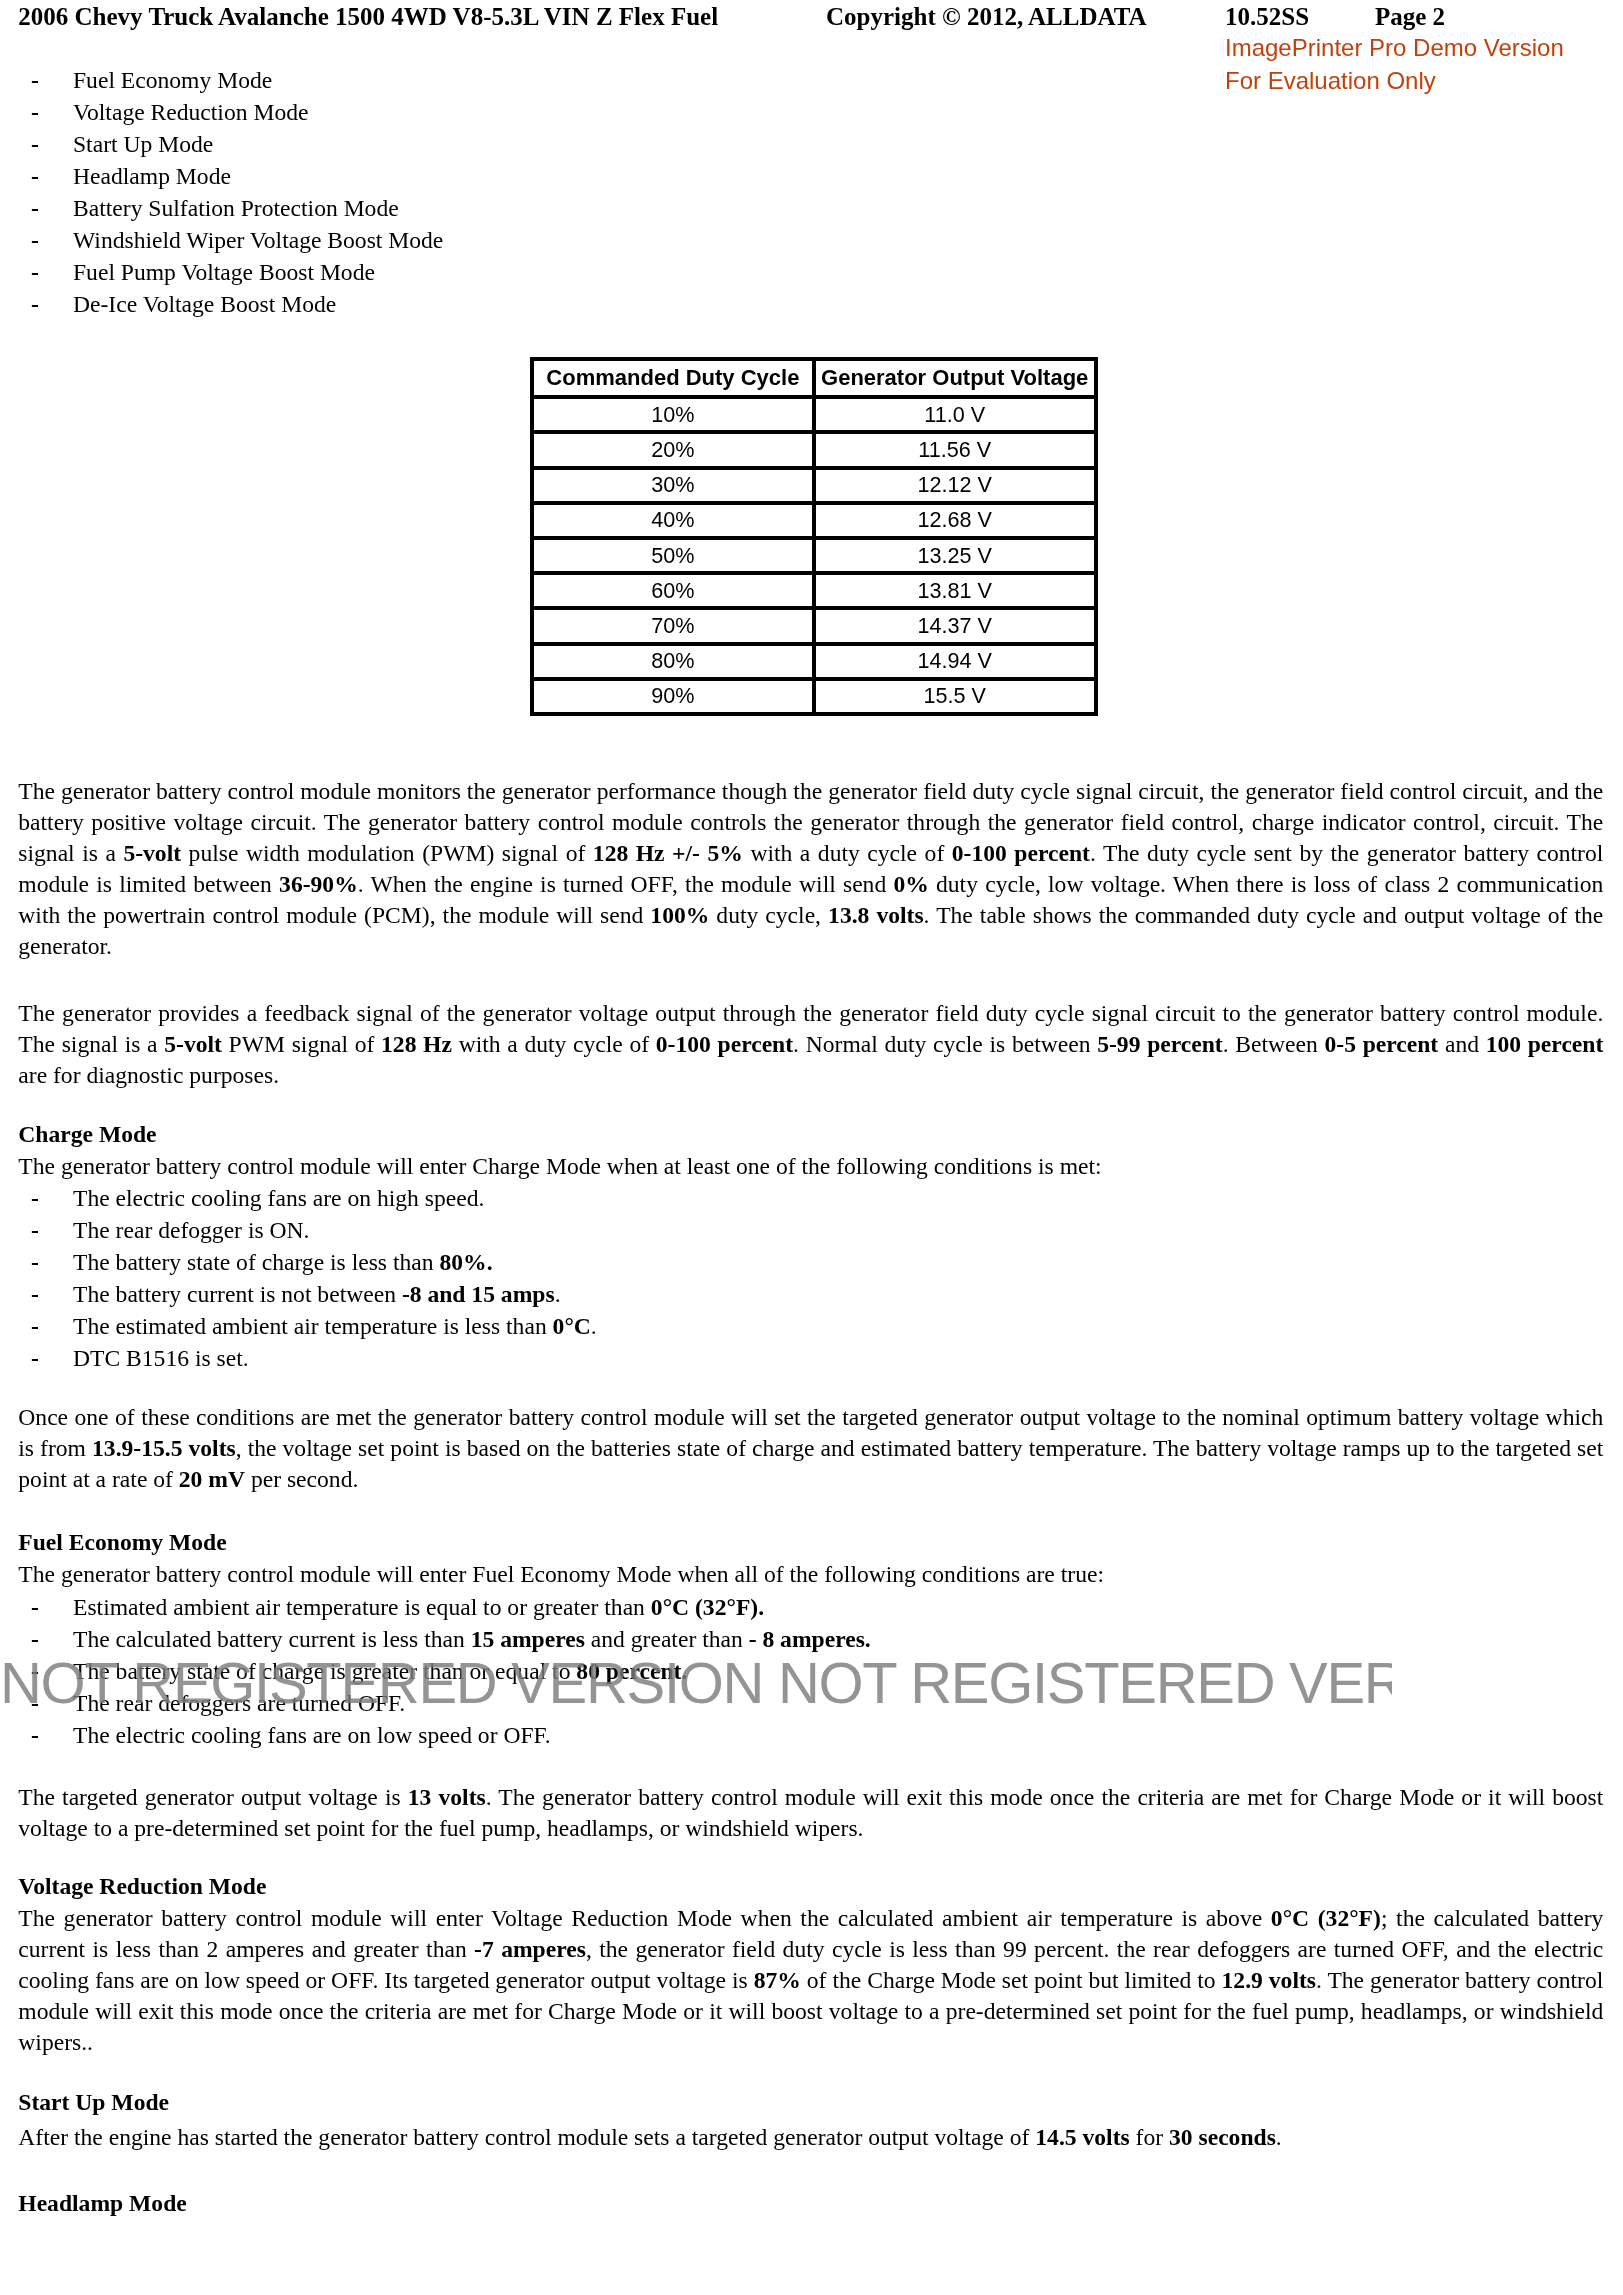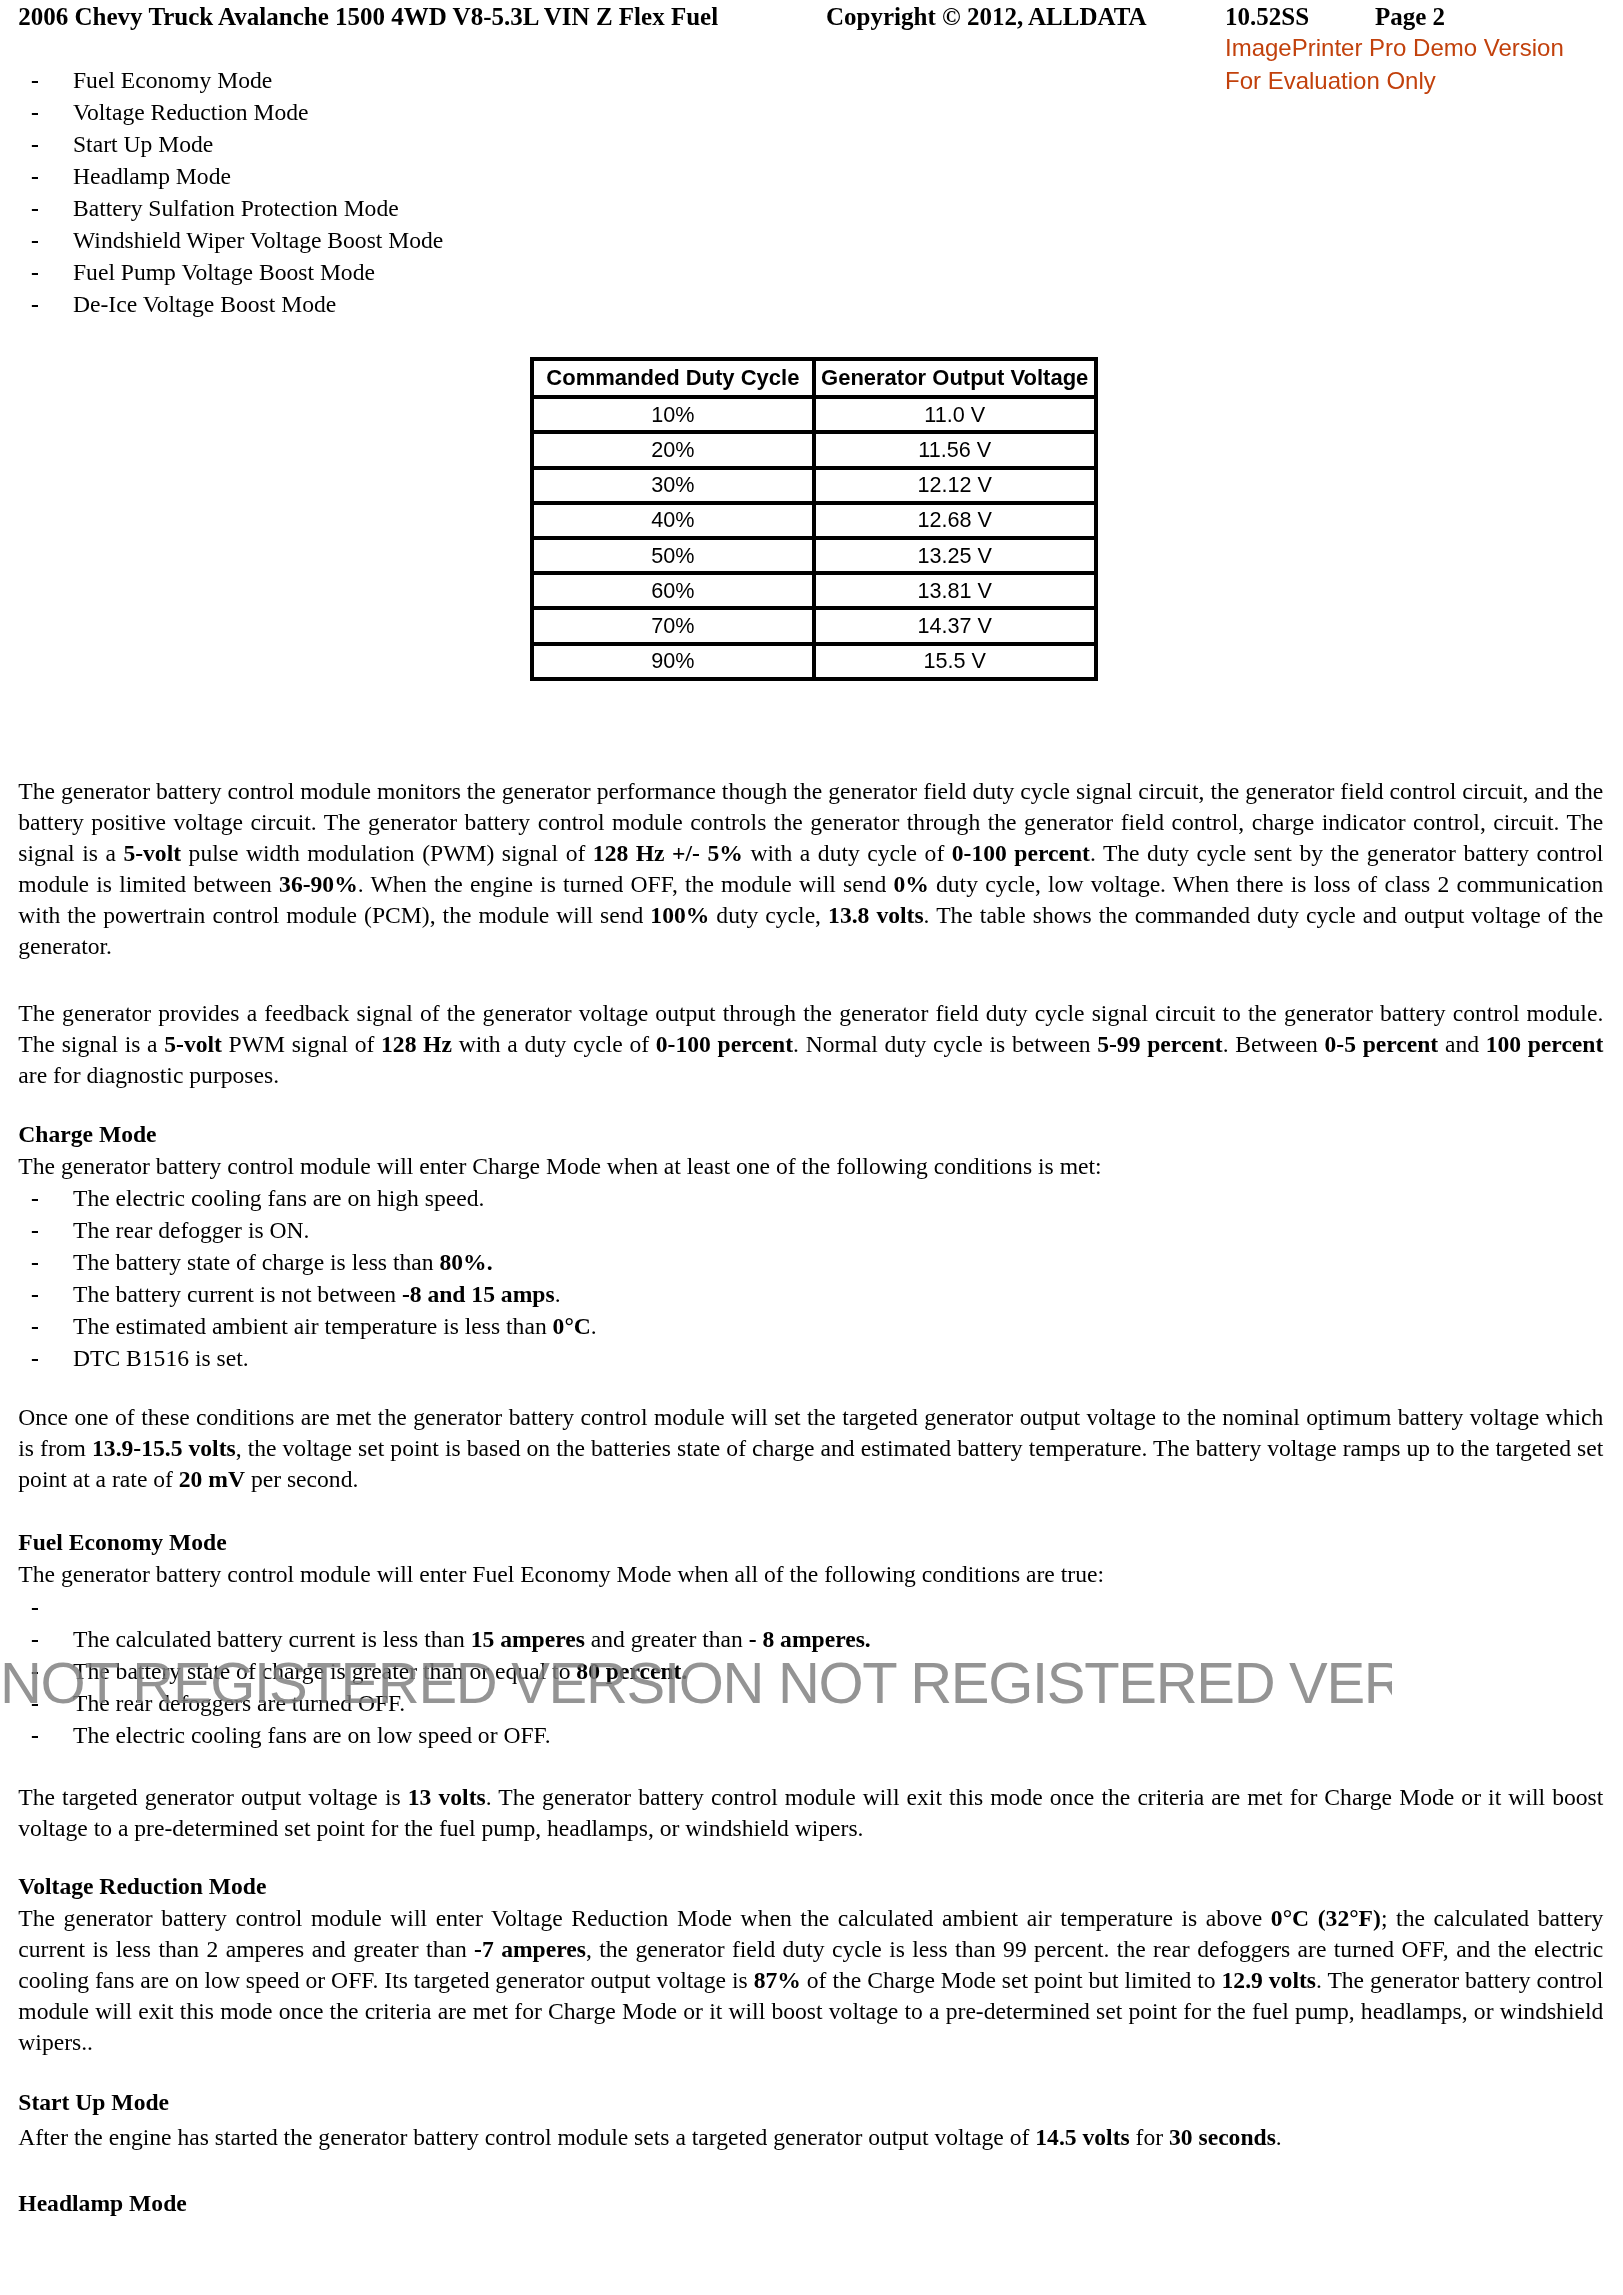--- a/index.html
+++ b/index.html
@@ -118,20 +118,24 @@
         </tr>
       <tr>
           <td>60%</td>
           <td>13.81 V</td>
         </tr>
       <tr>
           <td>70%</td>
           <td>14.37 V</td>
         </tr>
       <tr>
+          <td>80%</td>
+          <td>14.94 V</td>
+        </tr>
+      <tr>
           <td>90%</td>
           <td>15.5 V</td>
         </tr>
     </tbody>
   </table>
 
   <div class="abs para" style="left:18.3px; top:776px;"><span>The generator battery control module monitors the generator performance though the generator field duty cycle signal circuit, the generator field control circuit, and the battery positive voltage circuit. The generator battery control module controls the generator through the generator field control, charge indicator control, circuit. The signal is a </span><span class="b">5-volt</span><span> pulse width modulation (PWM) signal of </span><span class="b">128 Hz +/- 5%</span><span> with a duty cycle of </span><span class="b">0-100 percent</span><span>. The duty cycle sent by the generator battery control module is limited between </span><span class="b">36-90%</span><span>. When the engine is turned OFF, the module will send </span><span class="b">0%</span><span> duty cycle, low voltage. When there is loss of class 2 communication with the powertrain control module (PCM), the module will send </span><span class="b">100%</span><span> duty cycle, </span><span class="b">13.8 volts</span><span>. The table shows the commanded duty cycle and output voltage of the generator.</span></div>
   <div class="abs para" style="left:18.3px; top:998px;"><span>The generator provides a feedback signal of the generator voltage output through the generator field duty cycle signal circuit to the generator battery control module. The signal is a </span><span class="b">5-volt</span><span> PWM signal of </span><span class="b">128 Hz</span><span> with a duty cycle of </span><span class="b">0-100 percent</span><span>. Normal duty cycle is between </span><span class="b">5-99 percent</span><span>. Between </span><span class="b">0-5 percent</span><span> and </span><span class="b">100 percent</span><span> are for diagnostic purposes.</span></div>
 
   <div class="abs heading" style="left:18.3px; top:1121px;">Charge Mode</div>
@@ -162,20 +166,21 @@
         <span class="txt"><span>DTC B1516 is set.</span></span>
       </div>
   </div>
   <div class="abs para" style="left:18.3px; top:1402px;"><span>Once one of these conditions are met the generator battery control module will set the targeted generator output voltage to the nominal optimum battery voltage which is from </span><span class="b">13.9-15.5 volts</span><span>, the voltage set point is based on the batteries state of charge and estimated battery temperature. The battery voltage ramps up to the targeted set point at a rate of </span><span class="b">20 mV</span><span> per second.</span></div>
 
   <div class="abs heading" style="left:18.3px; top:1529px;">Fuel Economy Mode</div>
   <div class="abs intro" style="left:18.3px; top:1559px;">The generator battery control module will enter Fuel Economy Mode when all of the following conditions are true:</div>
   <div class="abs blist" style="left:31px; top:1591px;">
     <div class="li">
         <span class="dash">-</span>
+        <span class="txt"><span>Estimated ambient air temperature is equal to or greater than </span><span class="b">0°C (32°F).</span></span>
       </div>
     <div class="li">
         <span class="dash">-</span>
         <span class="txt"><span>The calculated battery current is less than </span><span class="b">15 amperes</span><span> and greater than </span><span class="b">- 8 amperes.</span></span>
       </div>
     <div class="li">
         <span class="dash">-</span>
         <span class="txt"><span>The battery state of charge is greater than or equal to </span><span class="b">80 percent.</span></span>
       </div>
     <div class="li">

